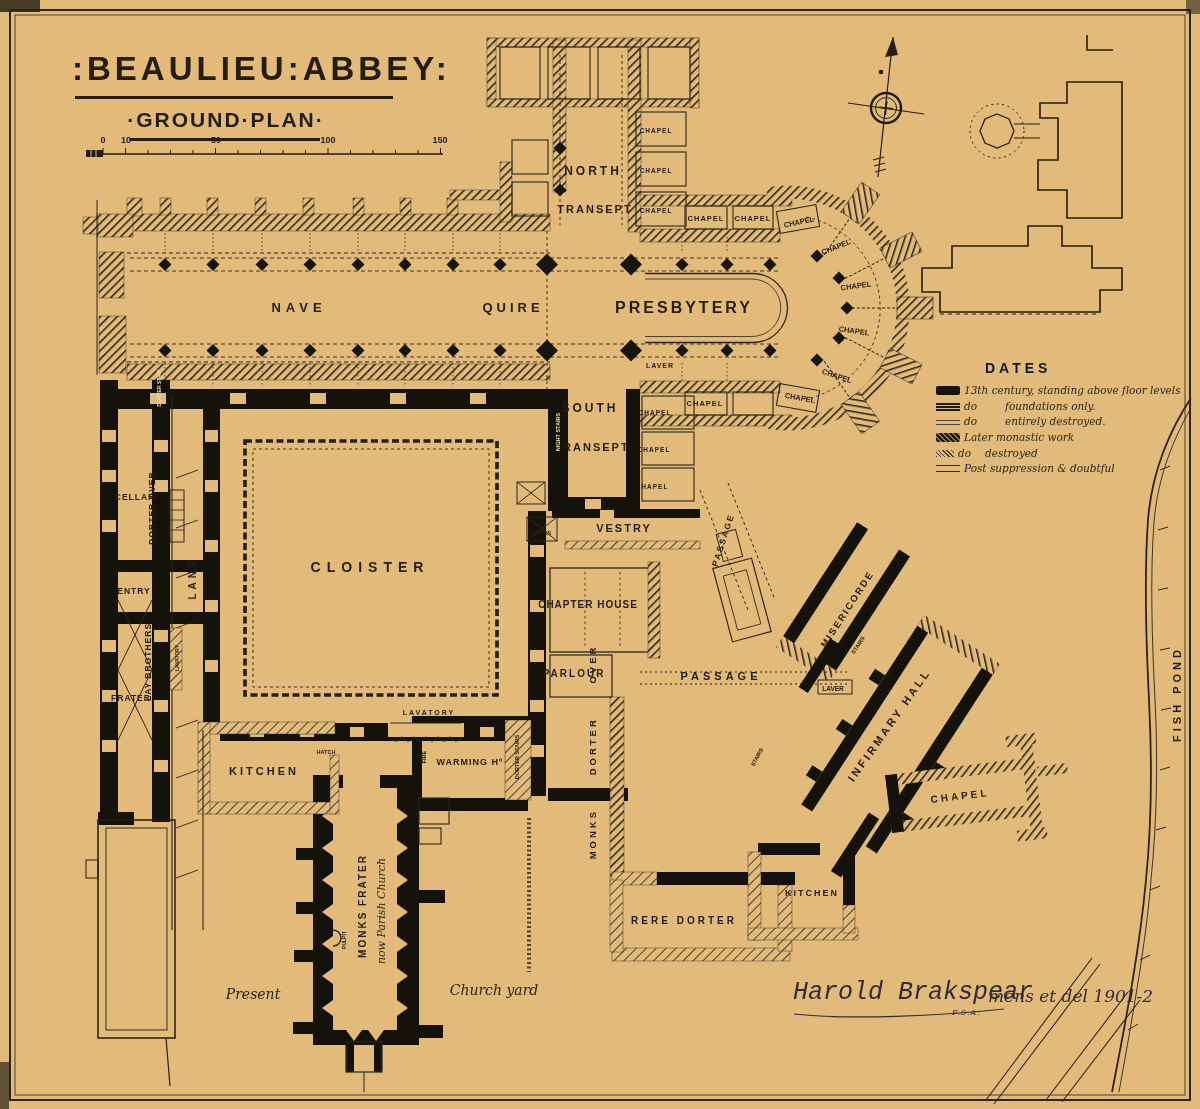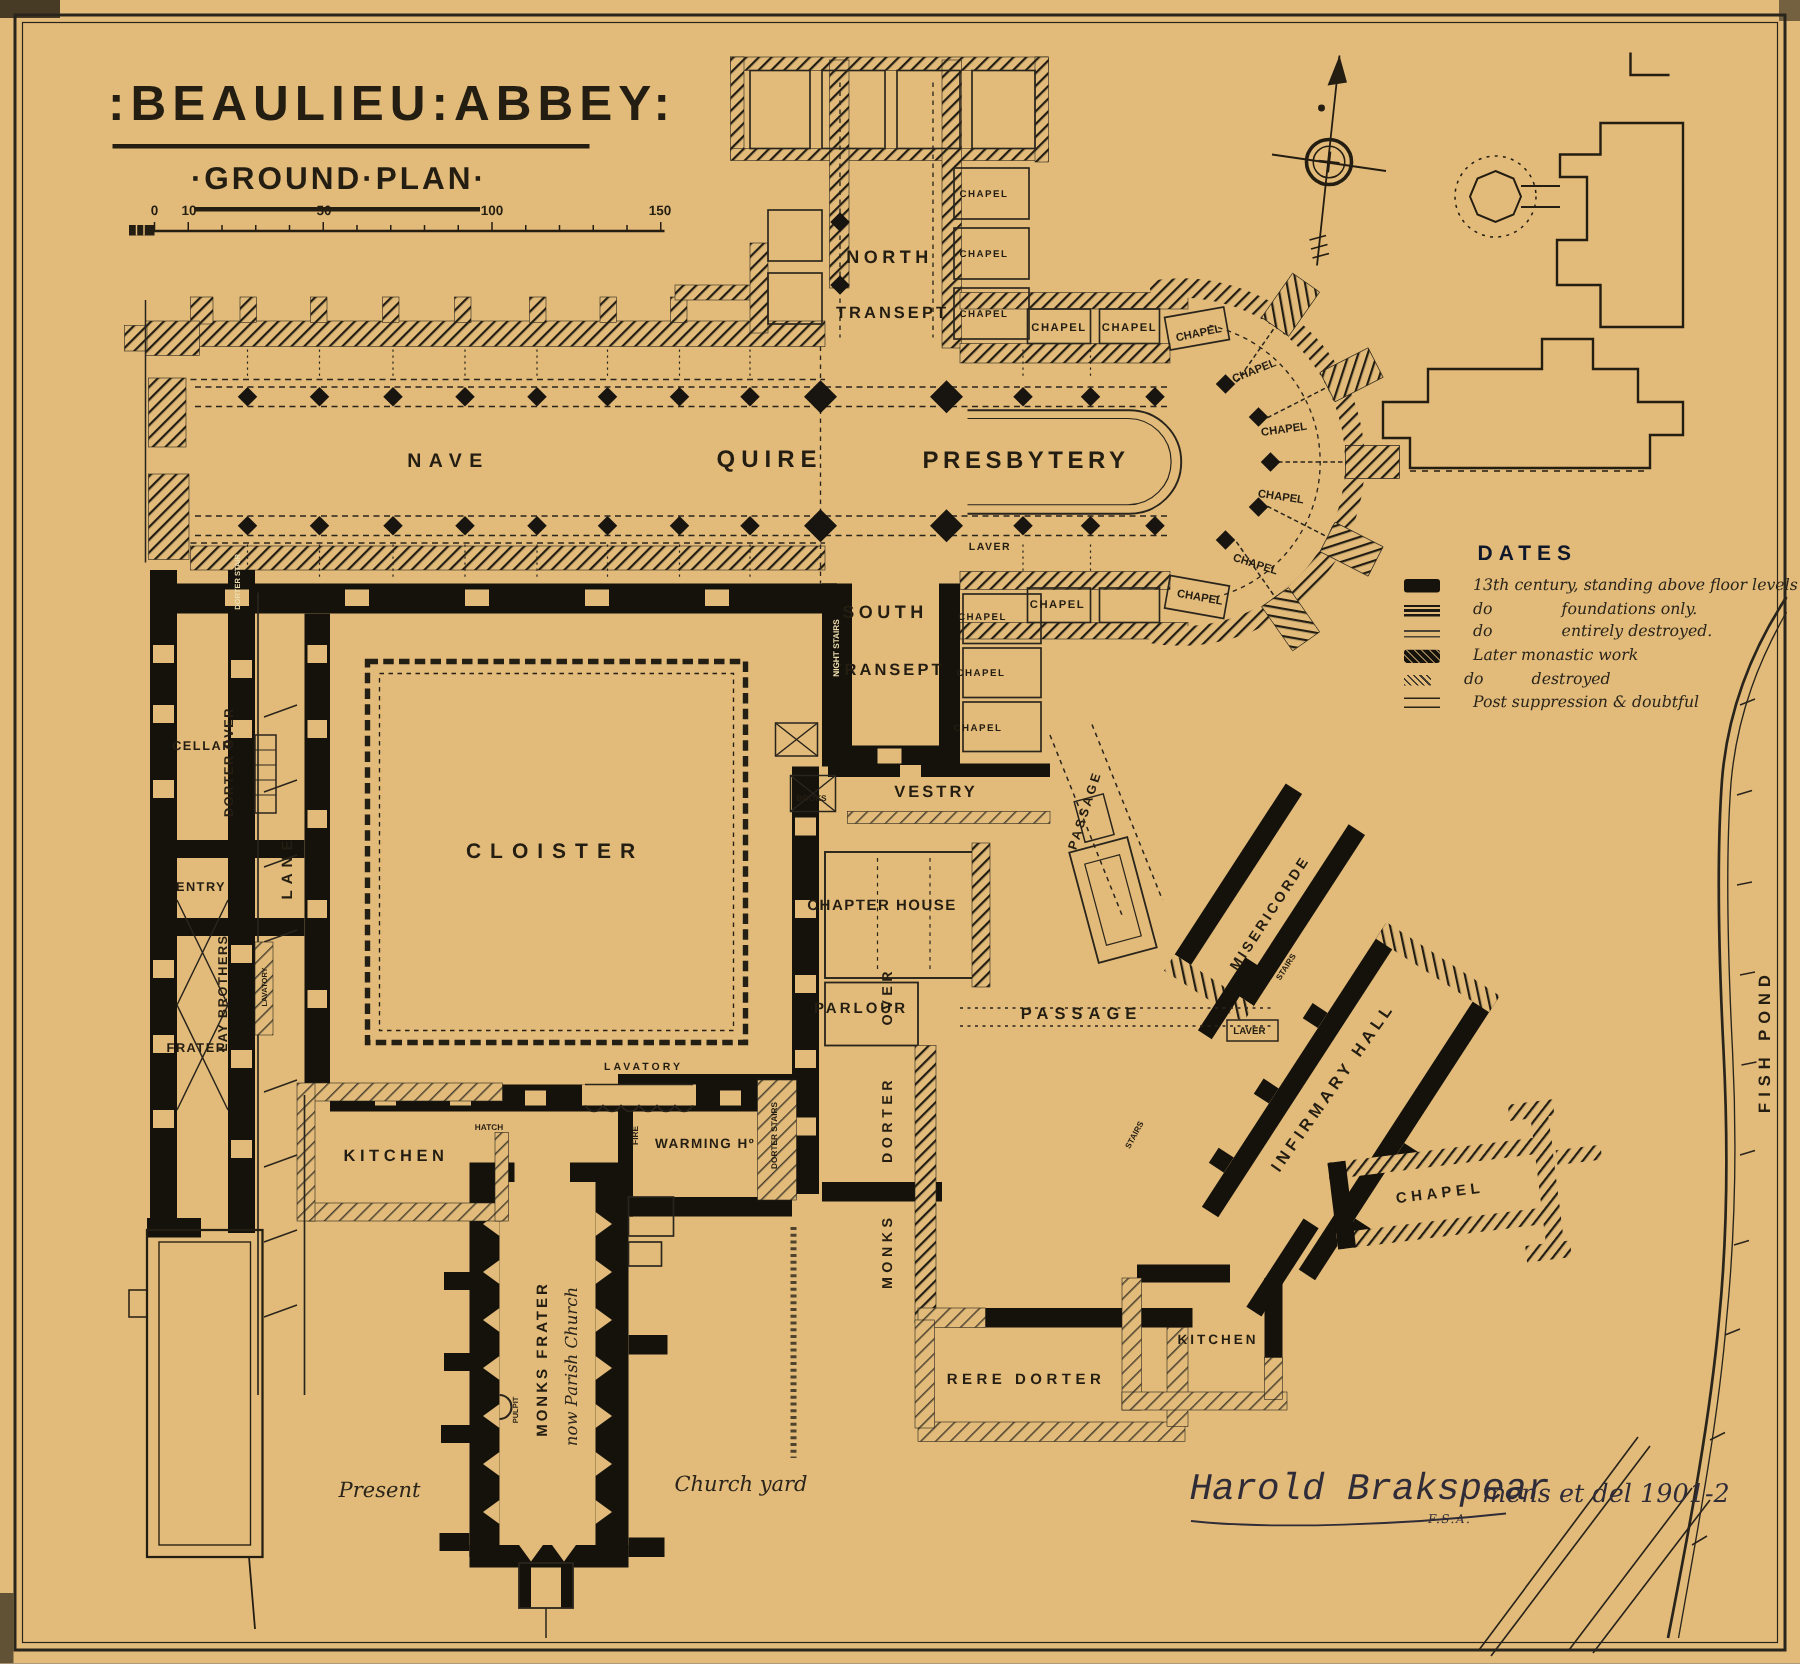--- a/index.html
+++ b/index.html
@@ -33,21 +33,21 @@
   .scale-num{
     position:absolute;top:140px;transform:translate(-50%,-50%);
     font-size:9px;color:#241d12;font-weight:600;
   }
   
   #legend{position:absolute;left:0;top:0;}
   #legend-heading{
     position:absolute;left:985px;top:360px;font-size:14px;letter-spacing:4px;
     color:#0f172a;font-weight:700;
   }
-  .lg-row{position:absolute;left:936px;display:flex;align-items:center;gap:22px;height:12px;}
+  .lg-row{position:absolute;left:936px;display:flex;align-items:center;gap:4px;height:12px;}
   .lg-sw{width:24px;height:9px;flex:0 0 auto;}
   .sw-solid{background:#16130d;border-radius:2px;}
   .sw-lines{background:repeating-linear-gradient(0deg,#1d1912 0 1.6px,rgba(0,0,0,0) 1.6px 3.2px);}
   .sw-lines-light{background:repeating-linear-gradient(0deg,#4a4336 0 1.2px,rgba(0,0,0,0) 1.2px 3.6px);height:7px;}
   .sw-cross{background:repeating-linear-gradient(45deg,rgba(226,187,122,.6) 0 1px,rgba(0,0,0,0) 1px 3.5px),#16130d;border-radius:2px;}
   .sw-stipple{background:repeating-linear-gradient(45deg,#433c2e 0 1px,rgba(0,0,0,0) 1px 3px);height:7px;width:18px;}
   .sw-dline{height:5px;border-top:1.3px solid #2b2516;border-bottom:1.3px solid #2b2516;background:none;}
   .lg-prefix,.lg-text{
     font-family:"DejaVu Serif",serif;font-style:italic;font-size:10.5px;color:#2a251b;
     white-space:nowrap;
@@ -475,21 +475,21 @@
     <g stroke="#2a251c" fill="none">
       <path d="M1191,398 C1170,430 1152,470 1148,520 C1144,575 1146,640 1149,700 C1152,760 1152,820 1146,880 C1140,945 1128,1010 1112,1092" stroke-width="1.8"></path>
       <path d="M1191,408 C1174,438 1158,475 1154,522 C1150,575 1152,640 1155,700 C1158,760 1157,820 1151,880 C1146,942 1134,1008 1119,1092" stroke-width="0.9"></path>
       <path d="M1160,470 l10,-4 M1158,530 l10,-3 M1158,590 l10,-2 M1160,650 l10,-2 M1161,710 l10,-2 M1160,770 l10,-3 M1156,830 l10,-3 M1150,890 l10,-4 M1140,960 l10,-5 M1128,1030 l10,-6" stroke-width="1"></path>
       <path d="M986,1100 L1092,958 M994,1104 L1100,964 M1046,1100 L1128,992 M1062,1102 L1140,1000" stroke-width="1.1"></path>
     </g>
   </svg>
 
   <div id="label-layer">
       <span class="plan-label" style="left: 299px; top: 307px; font-size: 13px; letter-spacing: 5px; transform: translate(-50%, -50%) rotate(0deg);">NAVE</span>
-      <span class="plan-label" style="left: 513px; top: 307px; font-size: 16px; letter-spacing: 4px; transform: translate(-50%, -50%) rotate(0deg);">QUIRE</span>
+      <span class="plan-label" style="left: 513px; top: 307px; font-size: 13px; letter-spacing: 4px; transform: translate(-50%, -50%) rotate(0deg);">QUIRE</span>
       <span class="plan-label" style="left: 684px; top: 308px; font-size: 16px; letter-spacing: 3px; transform: translate(-50%, -50%) rotate(0deg);">PRESBYTERY</span>
       <span class="plan-label" style="left: 593px; top: 171px; font-size: 12px; letter-spacing: 3px; transform: translate(-50%, -50%) rotate(0deg);">NORTH</span>
       <span class="plan-label" style="left: 595px; top: 209px; font-size: 11px; letter-spacing: 2px; transform: translate(-50%, -50%) rotate(0deg);">TRANSEPT</span>
       <span class="plan-label" style="left: 590px; top: 408px; font-size: 12px; letter-spacing: 3px; transform: translate(-50%, -50%) rotate(0deg);">SOUTH</span>
       <span class="plan-label" style="left: 592px; top: 447px; font-size: 11px; letter-spacing: 2px; transform: translate(-50%, -50%) rotate(0deg);">TRANSEPT</span>
       <span class="plan-label" style="left: 624px; top: 528px; font-size: 11px; letter-spacing: 2px; transform: translate(-50%, -50%) rotate(0deg);">VESTRY</span>
       <span class="plan-label" style="left: 660px; top: 365px; font-size: 7px; letter-spacing: 1px; transform: translate(-50%, -50%) rotate(0deg);">LAVER</span>
       <span class="plan-label" style="left: 656px; top: 130px; font-size: 6.5px; letter-spacing: 1px; transform: translate(-50%, -50%) rotate(0deg);">CHAPEL</span>
       <span class="plan-label" style="left: 656px; top: 170px; font-size: 6.5px; letter-spacing: 1px; transform: translate(-50%, -50%) rotate(0deg);">CHAPEL</span>
       <span class="plan-label" style="left: 656px; top: 210px; font-size: 6.5px; letter-spacing: 1px; transform: translate(-50%, -50%) rotate(0deg);">CHAPEL</span>

